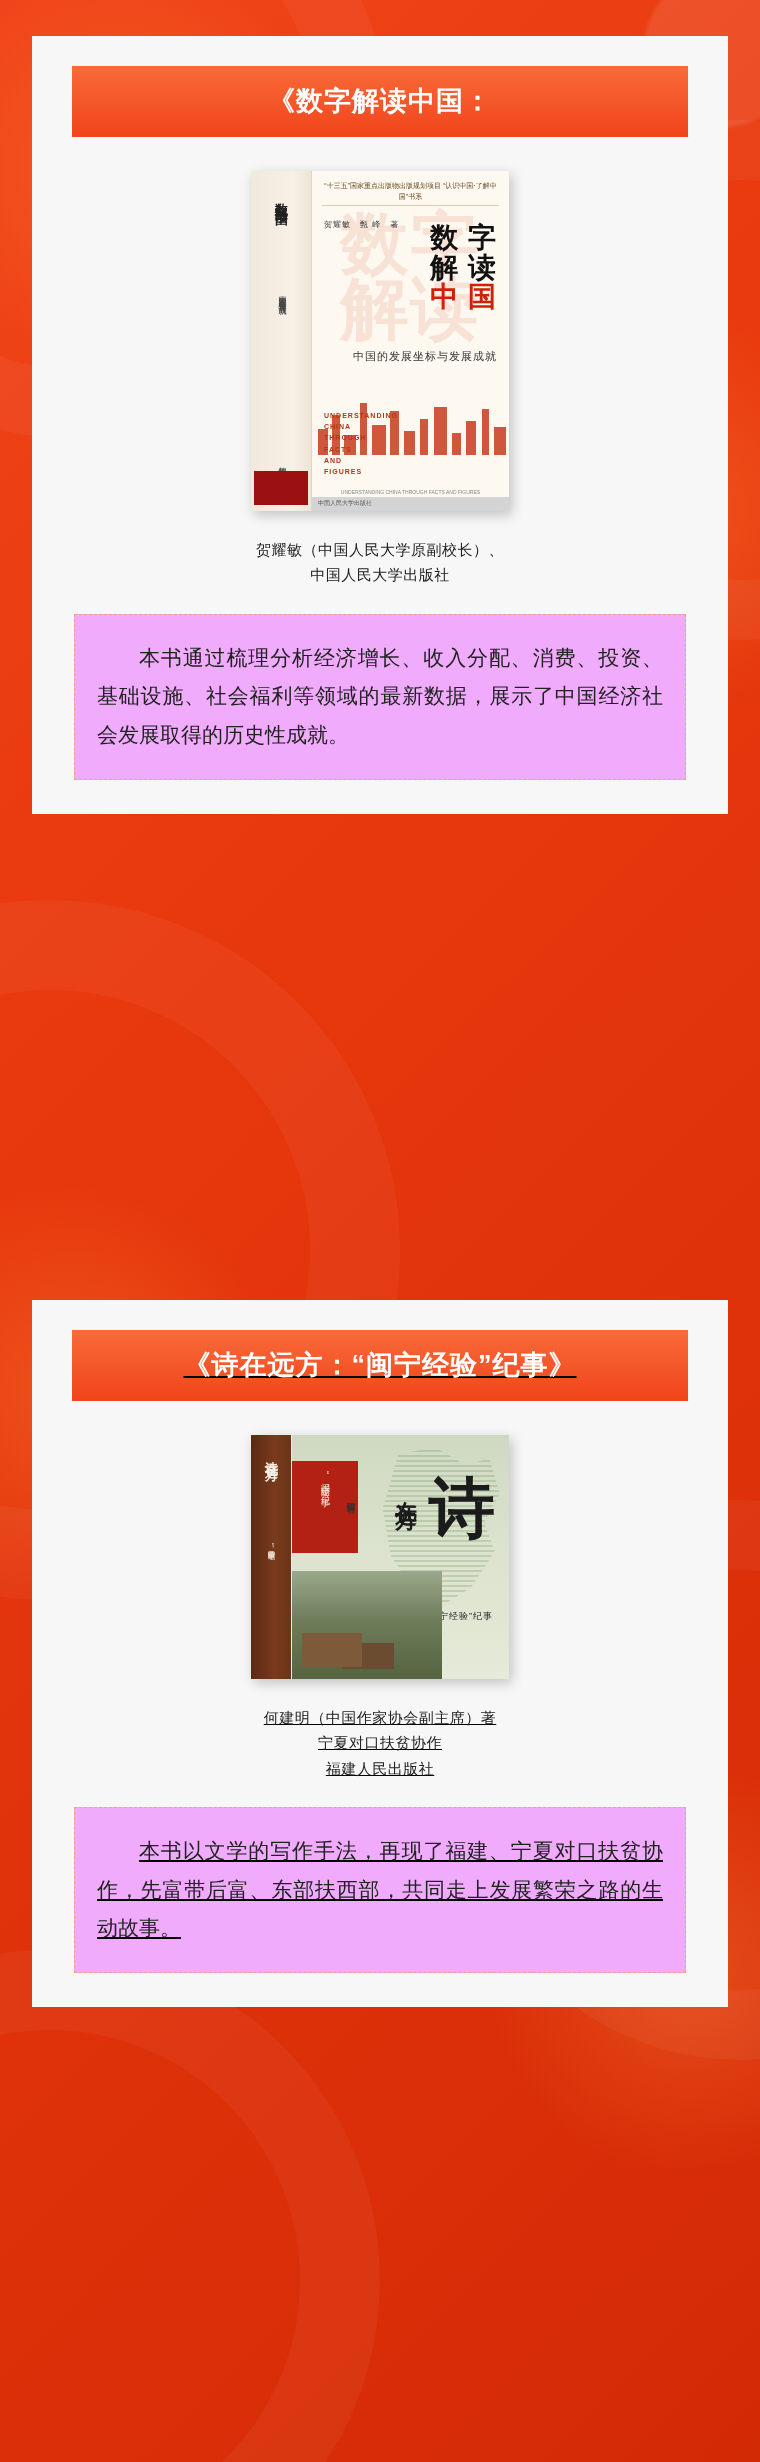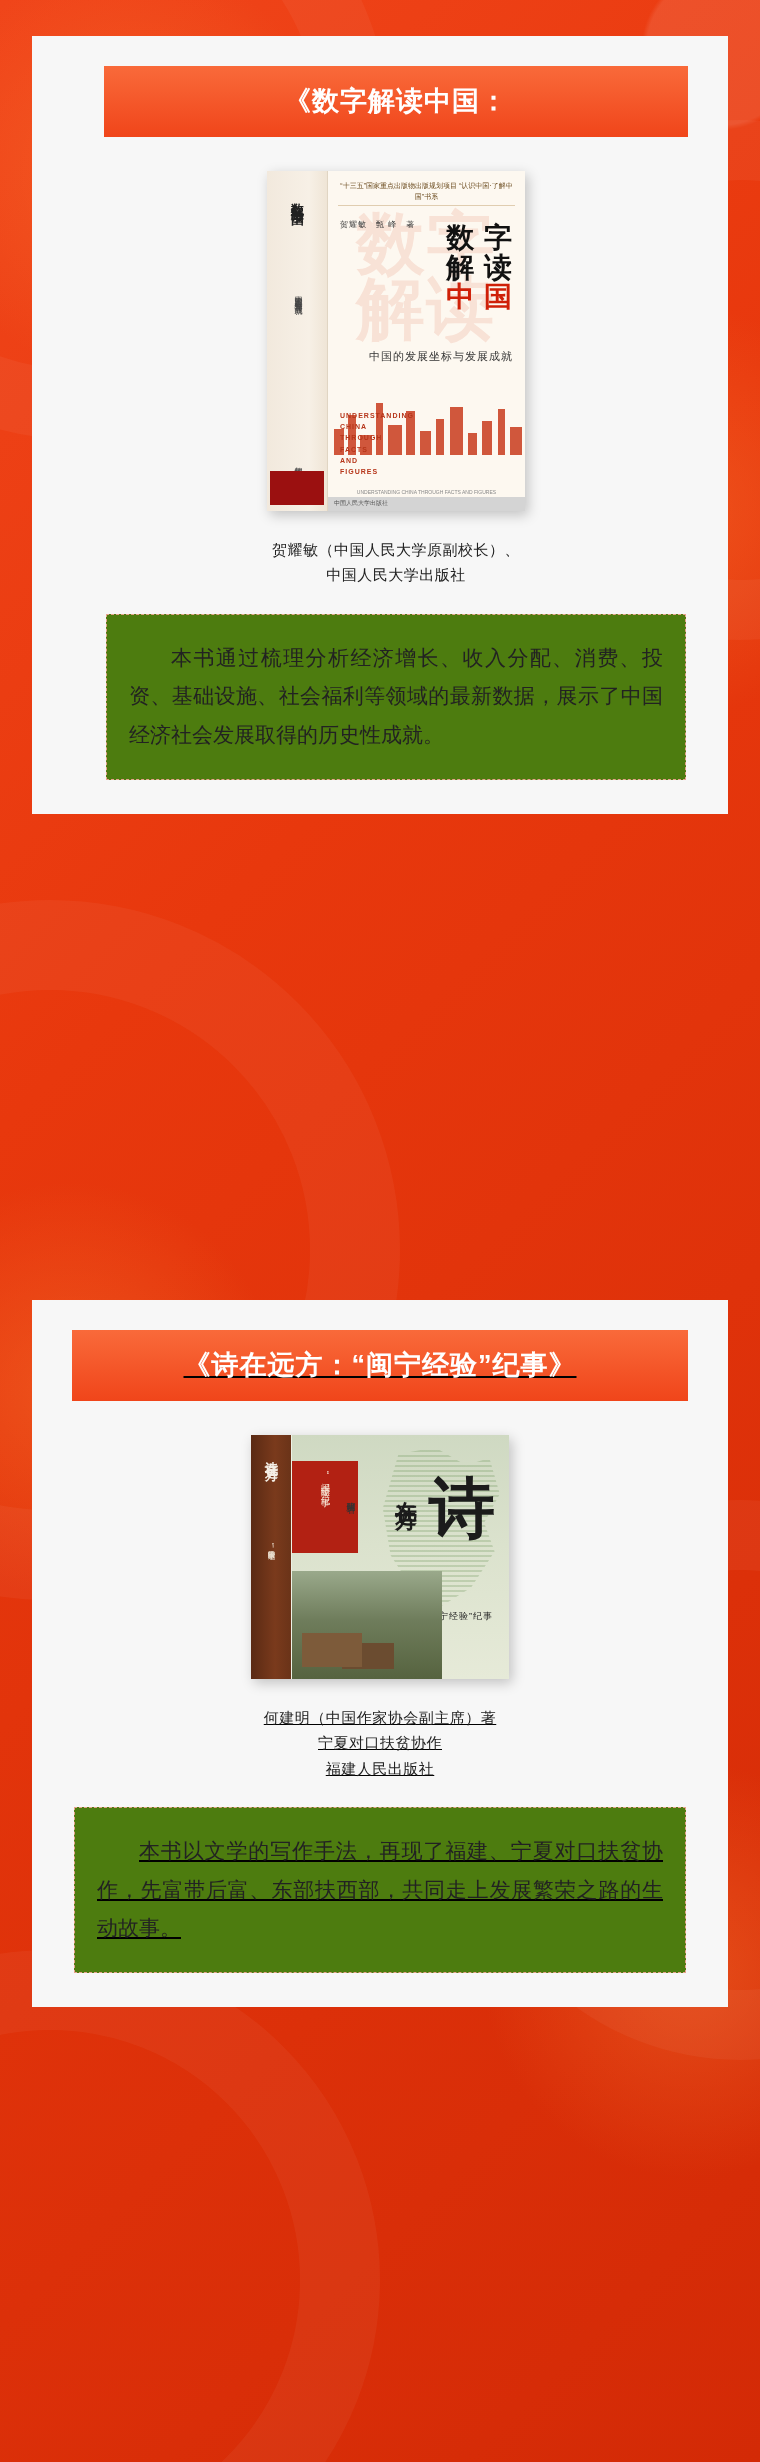--- a/index.html
+++ b/index.html
@@ -51,21 +51,21 @@
   }
 
   .card {
     position: absolute;
     left: 32px;
     width: 696px;
     background: #f7f7f7;
     box-sizing: border-box;
     padding: 0 0 34px 0;
   }
-  .card.card1 { top: 36px; padding-left: 32px; }
+  .card.card1 { top: 36px; }
   .card.card2 { top: 1300px; text-decoration: underline; }
 
   .card-title {
     margin: 30px 40px 0 40px;
     background: linear-gradient(180deg, #f96a3a 0%, #f0451a 100%);
     color: #ffffff;
     font-size: 27px;
     font-weight: bold;
     line-height: 1.45;
     text-align: center;
@@ -342,21 +342,21 @@
     font-size: 15px;
     line-height: 1.68;
     color: #222;
     letter-spacing: 0.5px;
   }
   .meta .pub { display: block; }
 
   .desc {
     margin: 26px 42px 0 42px;
     border: 1px dashed #e8a38d;
-    background: #4d7c0f;
+    background: #f0abfc;
     padding: 24px 22px;
     font-size: 21px;
     line-height: 1.85;
     color: #222;
     text-align: justify;
     text-indent: 2em;
     box-sizing: border-box;
   }
 </style>
 </head>

